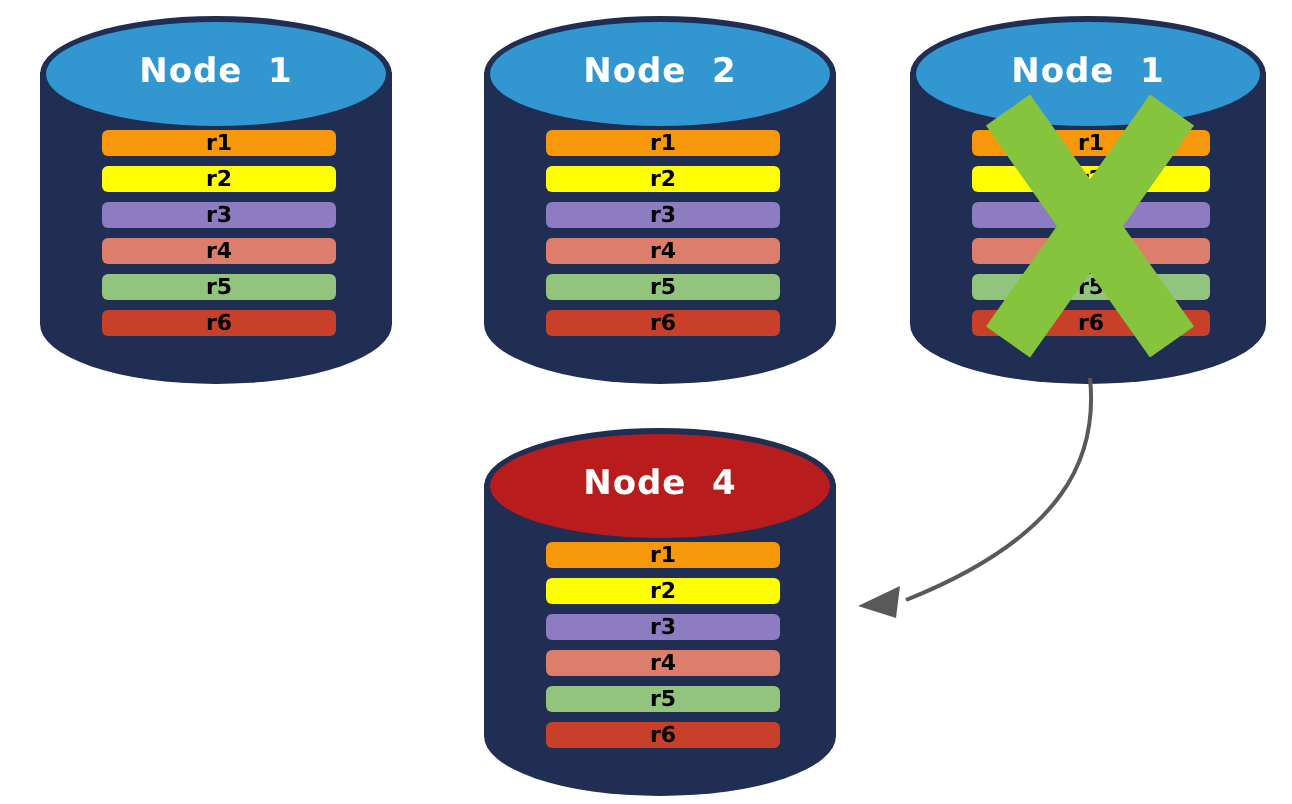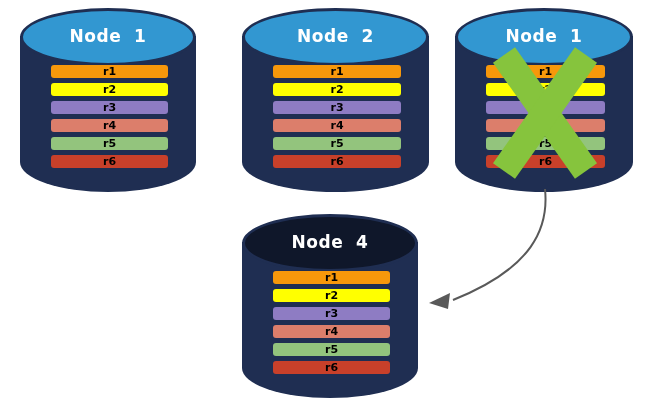--- a/index.html
+++ b/index.html
@@ -6,21 +6,21 @@
   .canvas {
     position: relative;
     width: 646px;
     height: 402px;
     background: #ffffff;
     overflow: hidden;
     font-family: "DejaVu Sans", "Liberation Sans", sans-serif;
   }
   .node { position: absolute; width: 176px; height: 184px; }
   .node-1 { left: 20px;  top: 8px;  }
-  .node-2 { left: 242px; top: 8px; padding-left: 11px;  }
+  .node-2 { left: 242px; top: 8px;  }
   .node-3 { left: 455px; top: 8px;  width: 178px; }
   .node-4 { left: 242px; top: 214px; }
 
   .cyl-body {
     position: absolute; left: 0; right: 0; top: 28px; bottom: 0;
     border-radius: 0 0 50% 50% / 0 0 30px 30px;
   }
   .cyl-top {
     position: absolute; left: 0; right: 0; top: 0; height: 58px;
     border-radius: 50%;
@@ -133,21 +133,21 @@
         <span class="row-label" style="color: rgb(0, 0, 0);">r5</span>
       </div>
       <div class="row" style="background: rgb(200, 64, 42);">
         <span class="row-label" style="color: rgb(0, 0, 0);">r6</span>
       </div>
     </div>
   </div>
 
   <div class="node node-4">
     <div class="cyl-body" style="background: rgb(31, 46, 82);"></div>
-    <div class="cyl-top" style="background: #0f172a; border-color: rgb(31, 46, 82);">
+    <div class="cyl-top" style="background: #b91c1c; border-color: rgb(31, 46, 82);">
       <span class="node-label" style="color: rgb(255, 255, 255);">Node  4</span>
     </div>
     <div class="rows">
       <div class="row" style="background: rgb(247, 152, 11);">
         <span class="row-label" style="color: rgb(0, 0, 0);">r1</span>
       </div>
       <div class="row" style="background: rgb(255, 255, 0);">
         <span class="row-label" style="color: rgb(0, 0, 0);">r2</span>
       </div>
       <div class="row" style="background: rgb(142, 124, 195);">

